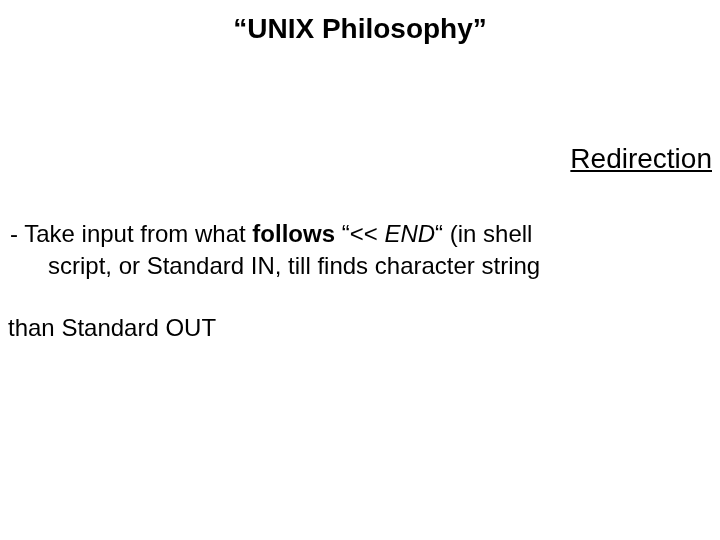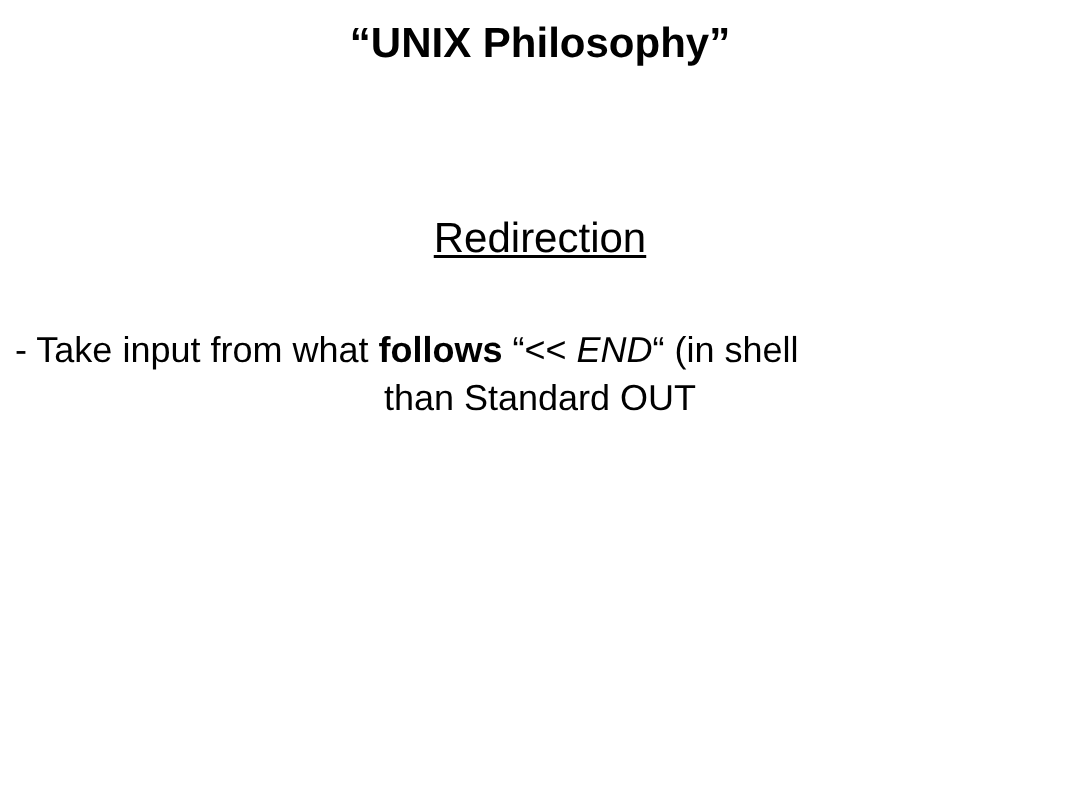--- a/index.html
+++ b/index.html
@@ -13,43 +13,45 @@
       font-size: 24px;
       line-height: 1.35;
     }
     .title {
       text-align: center;
       font-size: 28px;
       margin-bottom: 92px;
       font-weight: bold;
     }
     .subtitle {
-      text-align: center;
+      text-align: right;
       font-size: 28px;
       text-decoration: underline;
       margin-bottom: 40px;
     }
     .para1 {
+      margin-bottom: 30px;
     }
     .para1 .l1 { text-align: left; padding-left: 2px; }
     .para1 .l2 { text-align: left; padding-left: 40px; }
     .para1 .l3 { text-align: center; }
     .para2 .l1 { text-align: left; padding-left: 30px; }
-    .para2 .l2 { text-align: center; }
+    .para2 .l2 { }
     .bold { font-weight: bold; }
     .italic { font-style: italic; }
   </style>
 </head>
 <body>
 
 <div class="title">“UNIX Philosophy”</div>
 
 <div class="subtitle">Redirection</div>
 
 <div class="para1">
   <div class="l1">
     <span>- Take input from what </span><span class="bold">follows</span><span> “&lt;&lt; </span><span class="italic">END</span><span>“ (in shell</span>
   </div>
+  <div class="l2">script, or Standard IN, till finds character string</div>
 </div>
 
 <div class="para2">
   <div class="l2">than Standard OUT</div>
 </div>
 
 </body></html>

